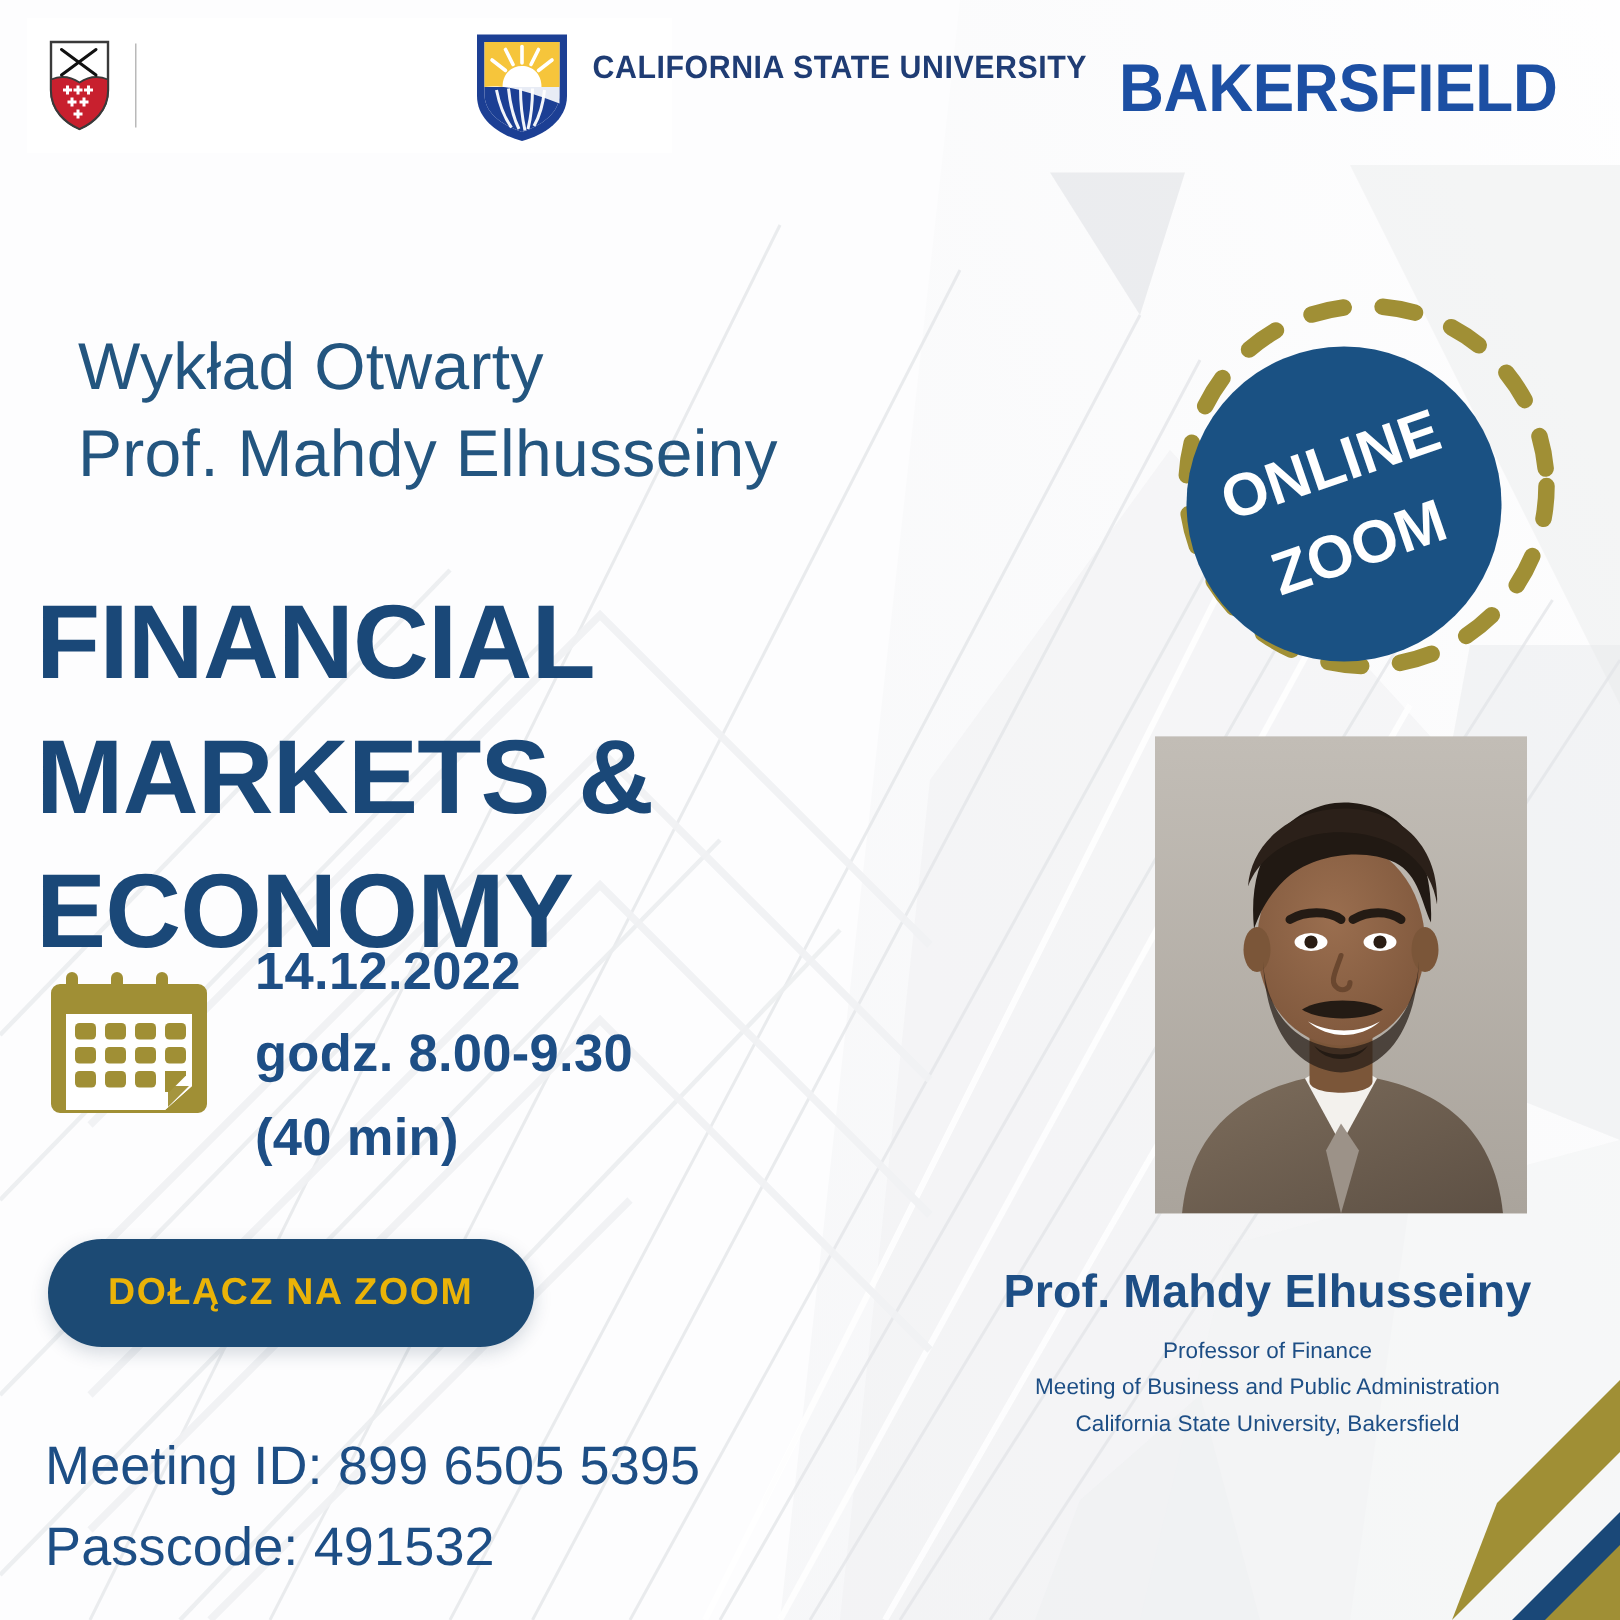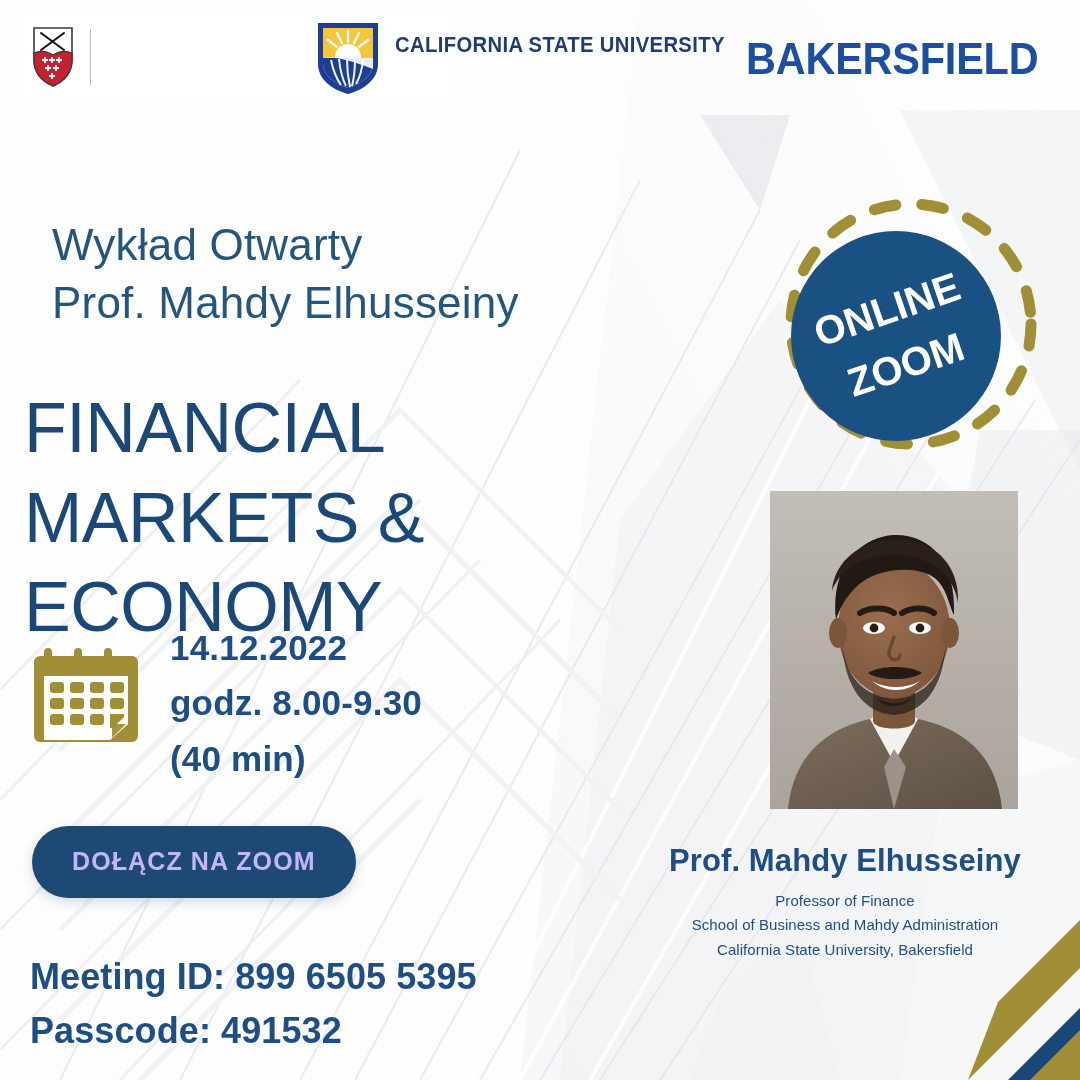--- a/index.html
+++ b/index.html
@@ -50,50 +50,50 @@
 
   
   .kicker{
     position:absolute;left:52px;top:180px;
     color:#23557f;font-size:44px;font-weight:400;line-height:1.32;
     letter-spacing:.2px;
     margin-top:36px;
   }
   .title{
     position:absolute;left:24px;top:384px;width:760px;
-    color:#1a4878;font-weight:normal;font-size:70px;line-height:1.28;
+    color:#1a4878;font-weight:bold;font-size:70px;line-height:1.28;
     letter-spacing:-.5px;
   }
   .title .l2{display:block;}
 
   
   .datewrap{
     position:absolute;left:30px;top:620px;display:flex;align-items:flex-start;gap:30px;
   }
   .cal-icon{width:110px;height:108px;flex:0 0 auto;margin-top:18px;}
   .datetext{
     color:#1d4e85;font-weight:bold;font-size:35px;line-height:1.58;
     letter-spacing:.2px;
   }
 
   
   .joinbtn{
     position:absolute;left:32px;top:826px;
-    background:#1c4a74;color:#c4b5fd;
+    background:#1c4a74;color:#eab308;
     border-radius:40px;border:none;
     padding:21px 40px 22px 40px;
     font-size:25px;font-weight:bold;letter-spacing:1.1px;
     box-shadow:0 4px 12px rgba(20,50,80,.18);
     cursor:pointer;
   }
 
   
   .meetinfo{
     position:absolute;left:30px;top:950px;
-    color:#1d4e85;font-weight:bold;font-size:36px;line-height:1.5;
+    color:#1d4e85;font-weight:normal;font-size:36px;line-height:1.5;
     letter-spacing:.1px;
   }
 
   
   .badge{position:absolute;left:756px;top:196px;width:290px;height:280px;}
   .badge svg{width:290px;height:280px;display:block;}
 
   
   .photo{
     position:absolute;left:770px;top:491px;width:248px;height:318px;
@@ -342,21 +342,21 @@
       <path d="M72 150 C74 196 94 222 124 224 C154 222 174 196 176 150
                C174 182 156 206 124 208 C92 206 74 182 72 150 Z" fill="#2a2019" opacity=".75"></path>
       <path d="M106 206 C114 214 134 214 142 206 C134 218 114 218 106 206 Z" fill="#241b14"></path>
     </svg>
   </div>
 
   <div class="credits">
     <div class="cr-name">Prof. Mahdy Elhusseiny</div>
     <div class="cr-sub">
       <div>Professor of Finance</div>
-      <div>School of Business and Mahdy Administration</div>
+      <div>Meeting of Business and Public Administration</div>
       <div>California State University, Bakersfield</div>
     </div>
   </div>
 
   <div class="corner">
     <svg viewBox="0 0 190 170" xmlns="http://www.w3.org/2000/svg">
       <polygon points="118,170 190,98 190,170" fill="#1a4878"></polygon>
       <polygon points="78,170 190,58 190,10 108,92" fill="#a08f35"></polygon>
       <polygon points="150,170 190,130 190,170" fill="#a08f35" opacity="0"></polygon>
       <polygon points="140,170 190,120 190,170" fill="#a08f35"></polygon>

